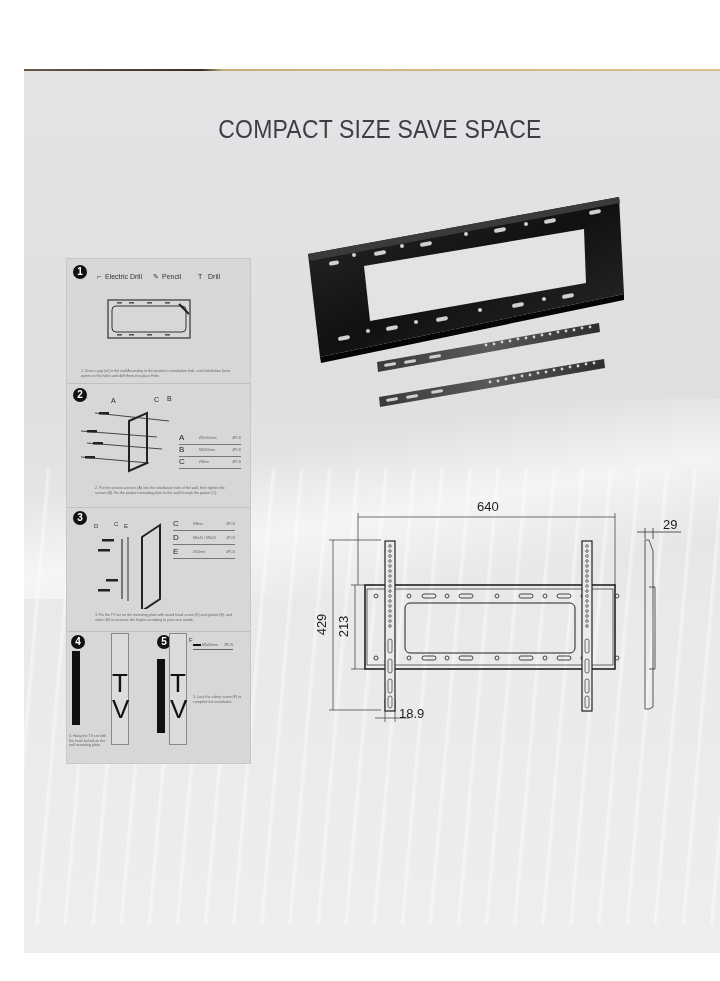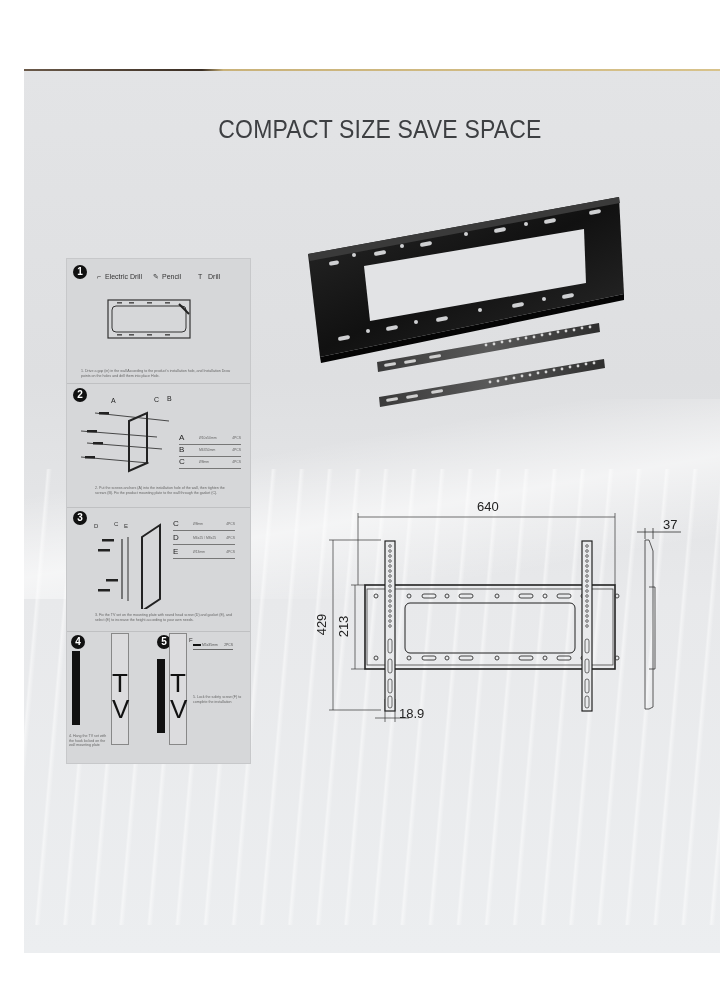--- a/index.html
+++ b/index.html
@@ -354,15 +354,15 @@
         <line x1="336" y1="29" x2="336" y2="40"></line>
           <line x1="344" y1="29" x2="344" y2="40"></line>
         <polygon points="336,41 340,41 344,52 344,208 340,210 336,210"></polygon>
         <polyline points="340,88 346,88 346,170 340,170"></polyline>
       </g>
     </svg>
     <div class="dimlabel" style="left:168px;top:0px;">640</div>
     <div class="dimlabel" style="left:2px;top:118px;transform:rotate(-90deg);">429</div>
     <div class="dimlabel" style="left:24px;top:120px;transform:rotate(-90deg);">213</div>
     <div class="dimlabel" style="left:90px;top:207px;">18.9</div>
-    <div class="dimlabel" style="left:354px;top:18px;">37</div>
+    <div class="dimlabel" style="left:354px;top:18px;">29</div>
   </div>
 </div>
 
 </body></html>

